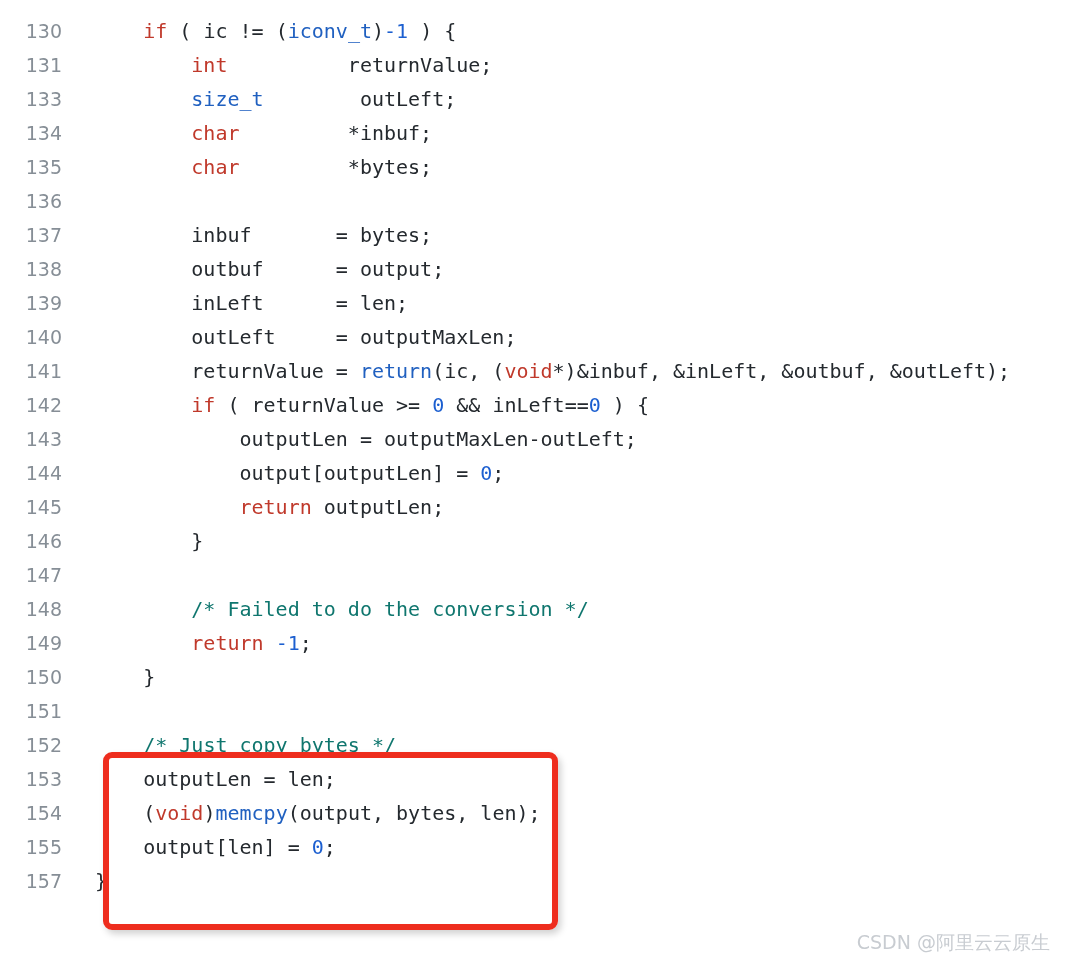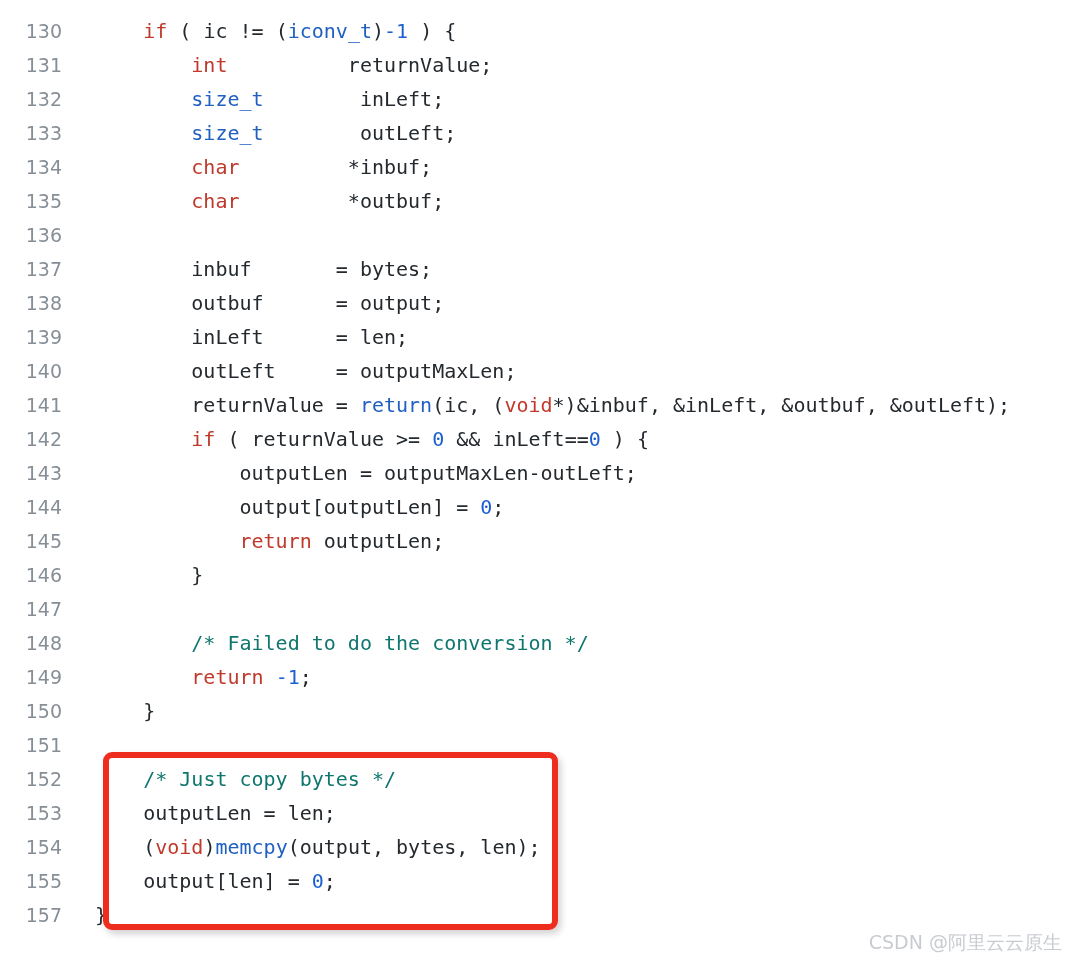--- a/index.html
+++ b/index.html
@@ -69,21 +69,21 @@
     border: 6px solid #ee2d1e;
     border-radius: 9px;
     box-sizing: border-box;
     background: transparent;
     box-shadow: 3px 4px 7px rgba(0,0,0,0.18);
     pointer-events: none;
   }
 
   #watermark {
     position: absolute;
-    right: 18px;
+    right: 30px;
     bottom: 14px;
     color: #c8ccd1;
     font-size: 19px;
     font-family: "DejaVu Sans", "Liberation Sans", sans-serif;
     white-space: nowrap;
     -webkit-user-select: none;
     user-select: none;
   }
 
   
@@ -117,24 +117,23 @@
 
   <div id="top-clip">
     <div class="code-line">
       <span class="code-text"></span>
     </div>
   </div>
 
   <div id="lines-wrap">
       <div class="code-line"><span class="gutter">130</span><span class="code-text"><span>    </span><span class="kw">if</span><span> ( ic != (</span><span class="typ">iconv_t</span><span>)</span><span class="num">-1</span><span> ) {</span></span></div>
       <div class="code-line"><span class="gutter">131</span><span class="code-text"><span>        </span><span class="kw">int</span><span>          returnValue;</span></span></div>
-      <div class="code-line"><span class="gutter">132</span><span class="code-text"><span>        </span><span class="typ">size_t</span><span>        inLeft;</span></span></div>
       <div class="code-line"><span class="gutter">133</span><span class="code-text"><span>        </span><span class="typ">size_t</span><span>        outLeft;</span></span></div>
       <div class="code-line"><span class="gutter">134</span><span class="code-text"><span>        </span><span class="kw">char</span><span>         *inbuf;</span></span></div>
-      <div class="code-line"><span class="gutter">135</span><span class="code-text"><span>        </span><span class="kw">char</span><span>         *outbuf;</span></span></div>
+      <div class="code-line"><span class="gutter">135</span><span class="code-text"><span>        </span><span class="kw">char</span><span>         *bytes;</span></span></div>
       <div class="code-line"><span class="gutter">136</span><span class="code-text"></span></div>
       <div class="code-line"><span class="gutter">137</span><span class="code-text"><span>        inbuf       = bytes;</span></span></div>
       <div class="code-line"><span class="gutter">138</span><span class="code-text"><span>        outbuf      = output;</span></span></div>
       <div class="code-line"><span class="gutter">139</span><span class="code-text"><span>        inLeft      = len;</span></span></div>
       <div class="code-line"><span class="gutter">140</span><span class="code-text"><span>        outLeft     = outputMaxLen;</span></span></div>
       <div class="code-line"><span class="gutter">141</span><span class="code-text"><span>        returnValue = </span><span class="typ">return</span><span>(ic, (</span><span class="kw">void</span><span>*)&amp;inbuf, &amp;inLeft, &amp;outbuf, &amp;outLeft);</span></span></div>
       <div class="code-line"><span class="gutter">142</span><span class="code-text"><span>        </span><span class="kw">if</span><span> ( returnValue &gt;= </span><span class="num">0</span><span> &amp;&amp; inLeft==</span><span class="num">0</span><span> ) {</span></span></div>
       <div class="code-line"><span class="gutter">143</span><span class="code-text"><span>            outputLen = outputMaxLen-outLeft;</span></span></div>
       <div class="code-line"><span class="gutter">144</span><span class="code-text"><span>            output[outputLen] = </span><span class="num">0</span><span>;</span></span></div>
       <div class="code-line"><span class="gutter">145</span><span class="code-text"><span>            </span><span class="kw">return</span><span> outputLen;</span></span></div>

